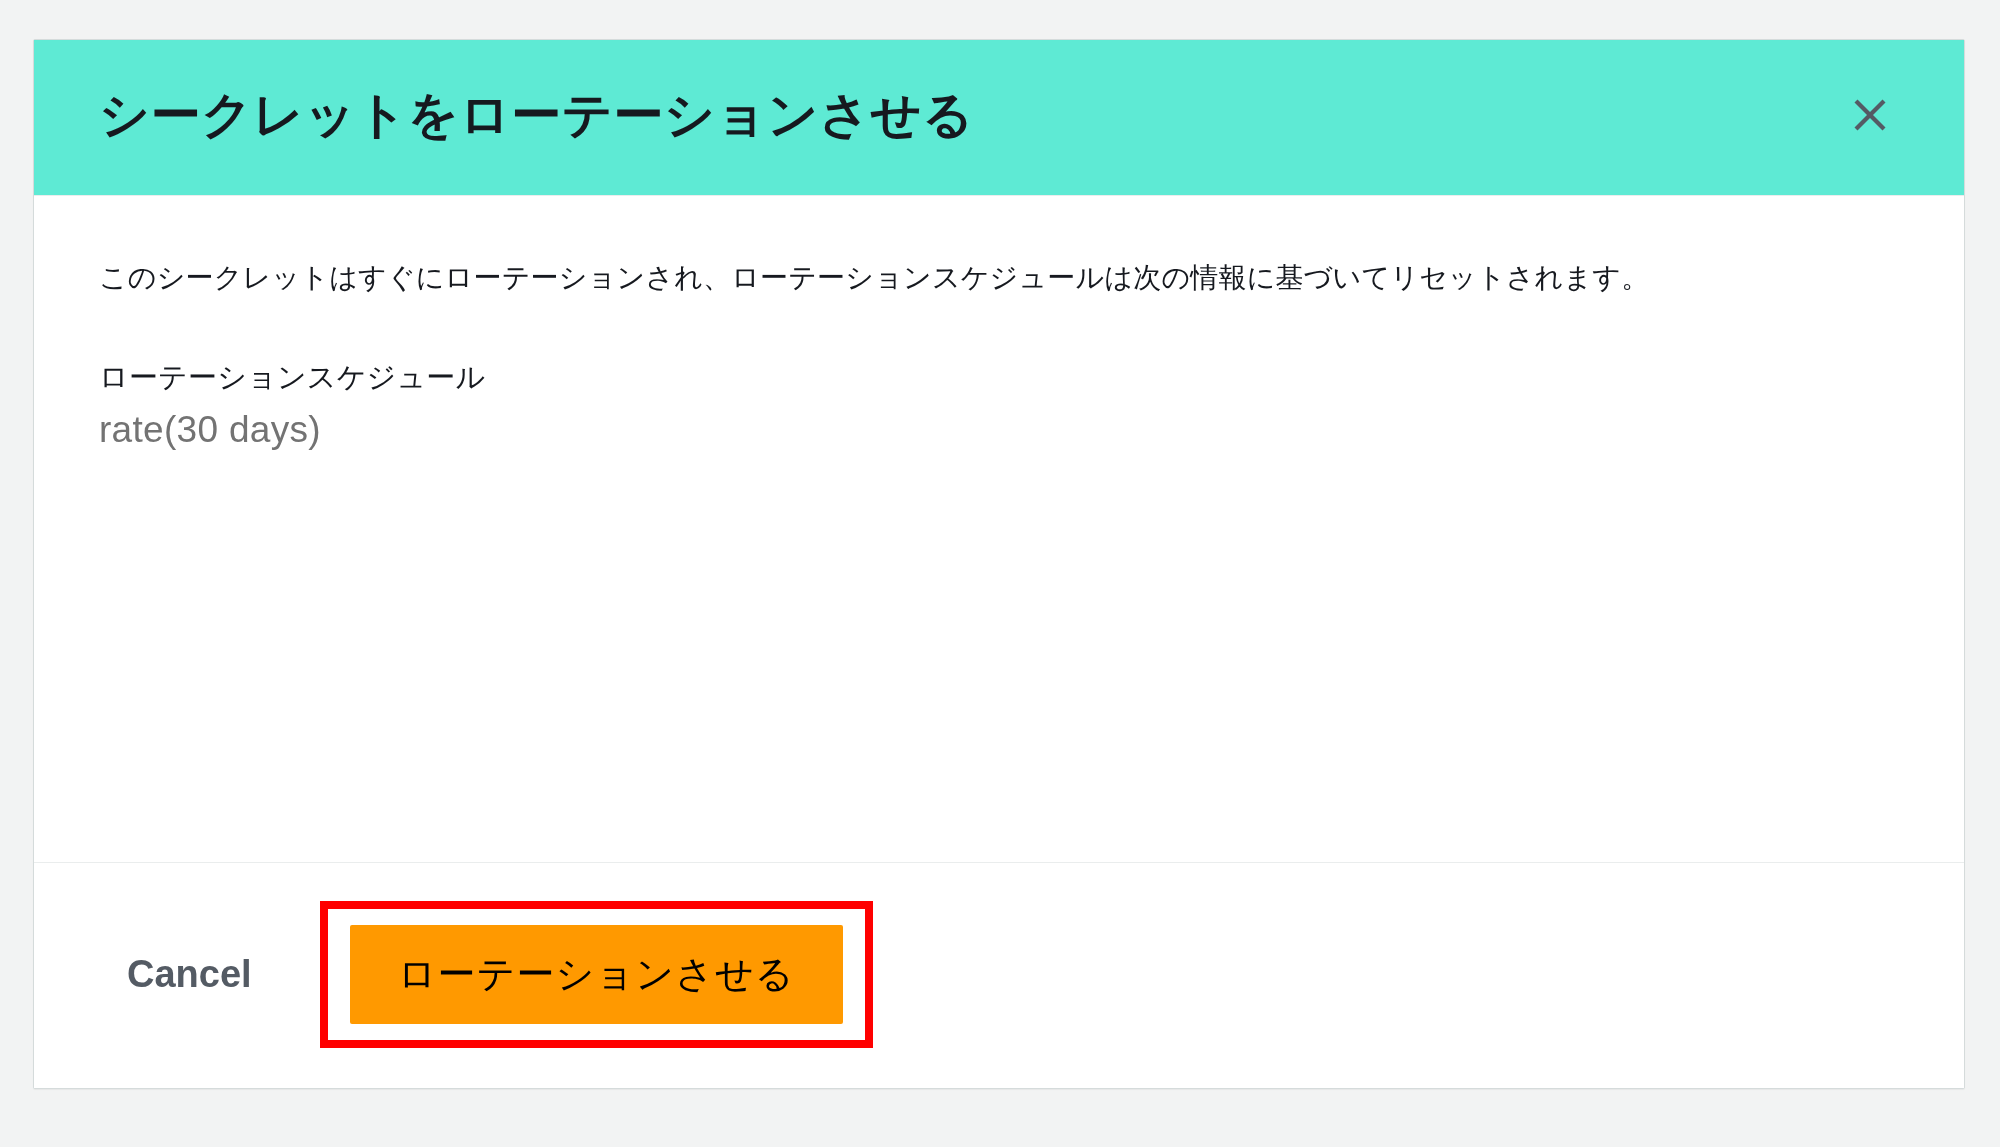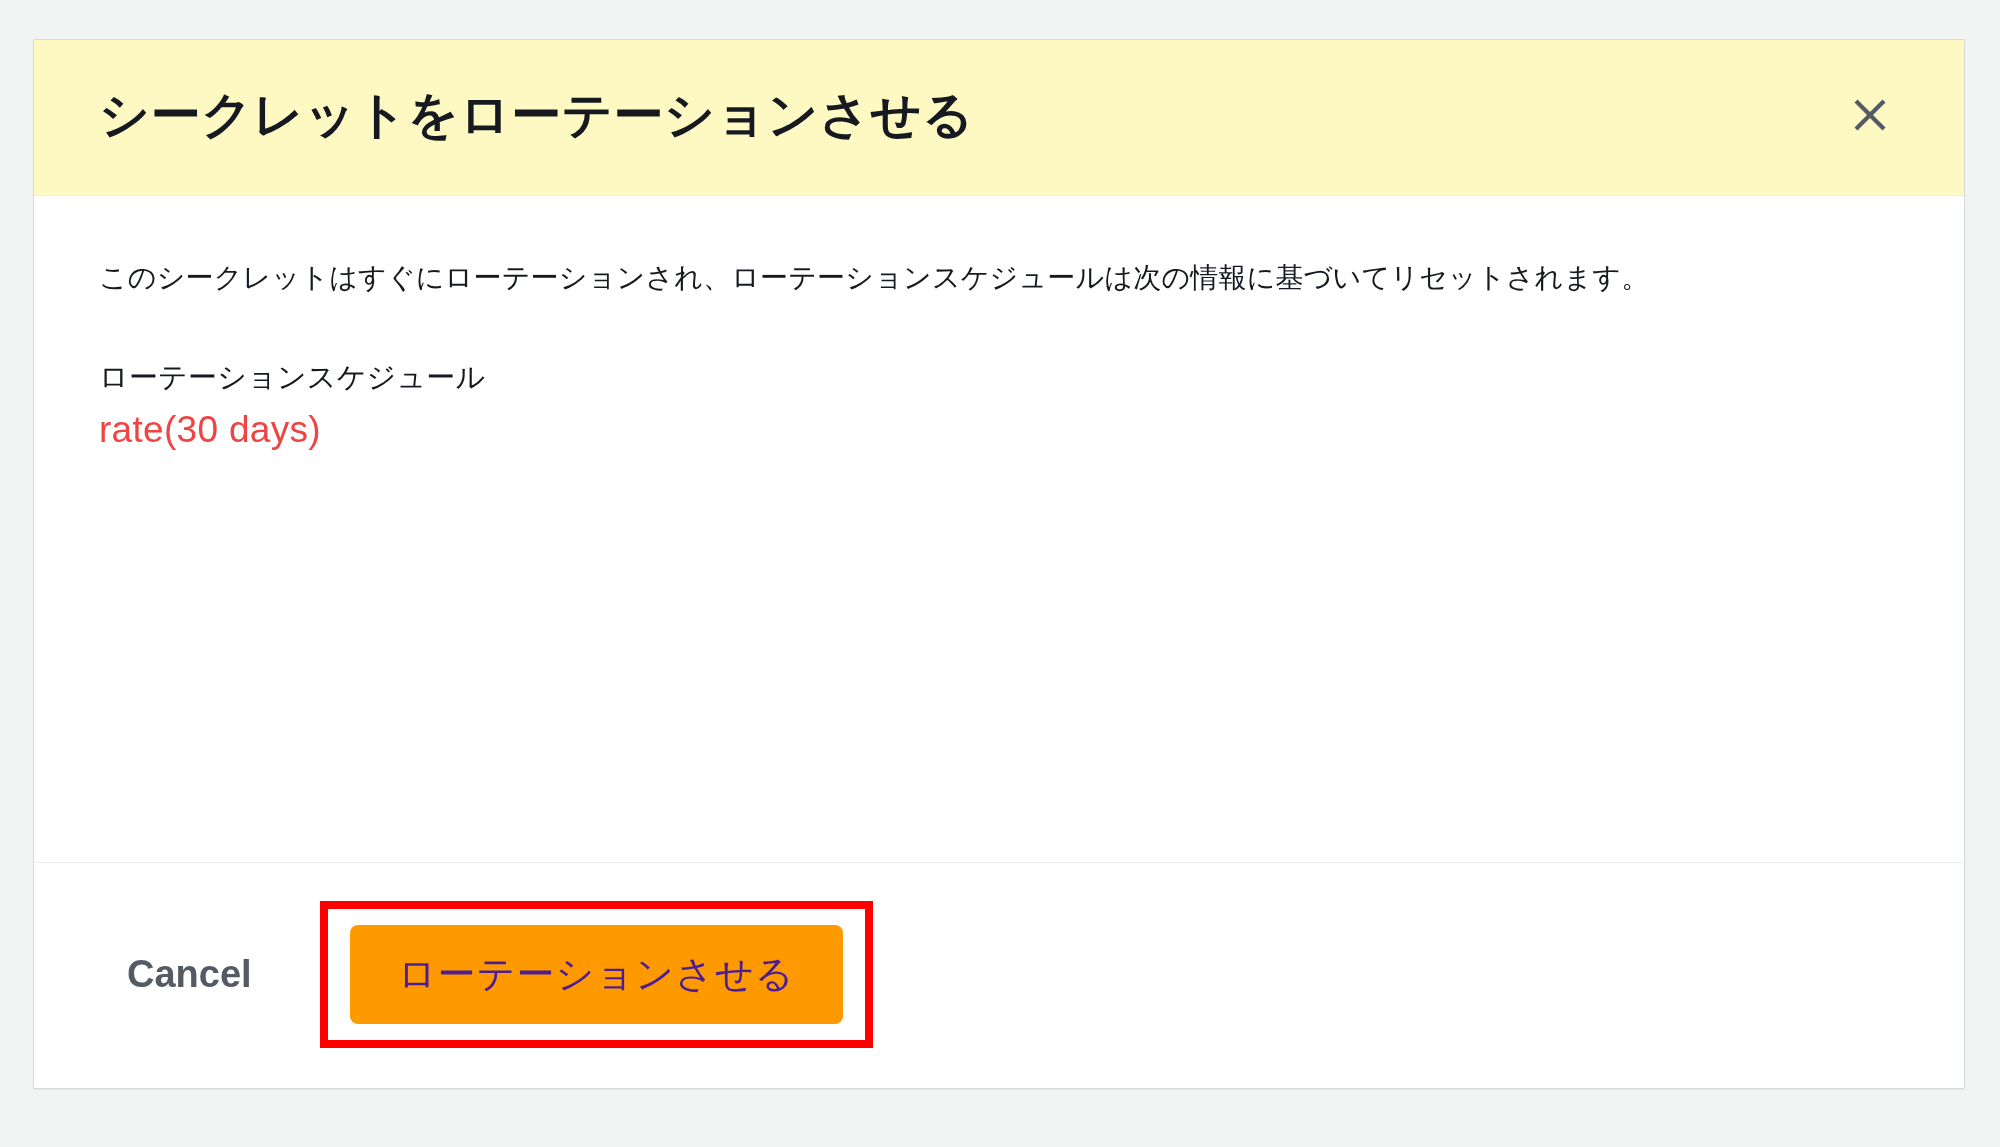--- a/index.html
+++ b/index.html
@@ -20,21 +20,21 @@
     border: 1px solid #d5dbdb;
     border-radius: 2px;
     box-shadow: 0 1px 1px rgba(0,0,0,0.05);
     display: flex;
     flex-direction: column;
   }
 
   .modal-header {
     padding: 45px 65px 50px 65px;
     border-bottom: 1px solid #eaeded;
-    background: #fef9c3;
+    background: #5eead4;
     display: flex;
     justify-content: space-between;
     align-items: center;
   }
   .modal-title {
     font-size: 50px;
     font-weight: 700;
     letter-spacing: 0.5px;
     line-height: 1.2;
   }
@@ -59,21 +59,21 @@
   .field { margin-bottom: 55px; }
   .field-label {
     font-size: 29px;
     line-height: 1.3;
     margin-bottom: 12px;
     color: #16191f;
     letter-spacing: 0.2px;
   }
   .field-value {
     font-size: 37px;
-    color: #ef4444;
+    color: #737373;
     letter-spacing: 0.3px;
   }
 
   .modal-footer {
     border-top: 1px solid #eaeded;
     padding: 38px 65px 40px 65px;
     display: flex;
     align-items: center;
     gap: 40px;
     background: #ffffff;
@@ -82,23 +82,23 @@
   .cancel-link {
     background: none; border: none;
     font-size: 38px;
     font-weight: 700;
     color: #545b64;
     cursor: pointer;
     padding: 10px 28px;
   }
   .primary-btn {
     border: none;
-    border-radius: 8px;
+    border-radius: 2px;
     background: #ff9900;
-    color: #4c1d95;
+    color: #000000;
     font-size: 38px;
     font-weight: 500;
     padding: 24px 48px;
     cursor: pointer;
     letter-spacing: 1px;
   }
 
   .highlight-box {
     border: 8px solid #ff0000;
     padding: 16px 22px;

